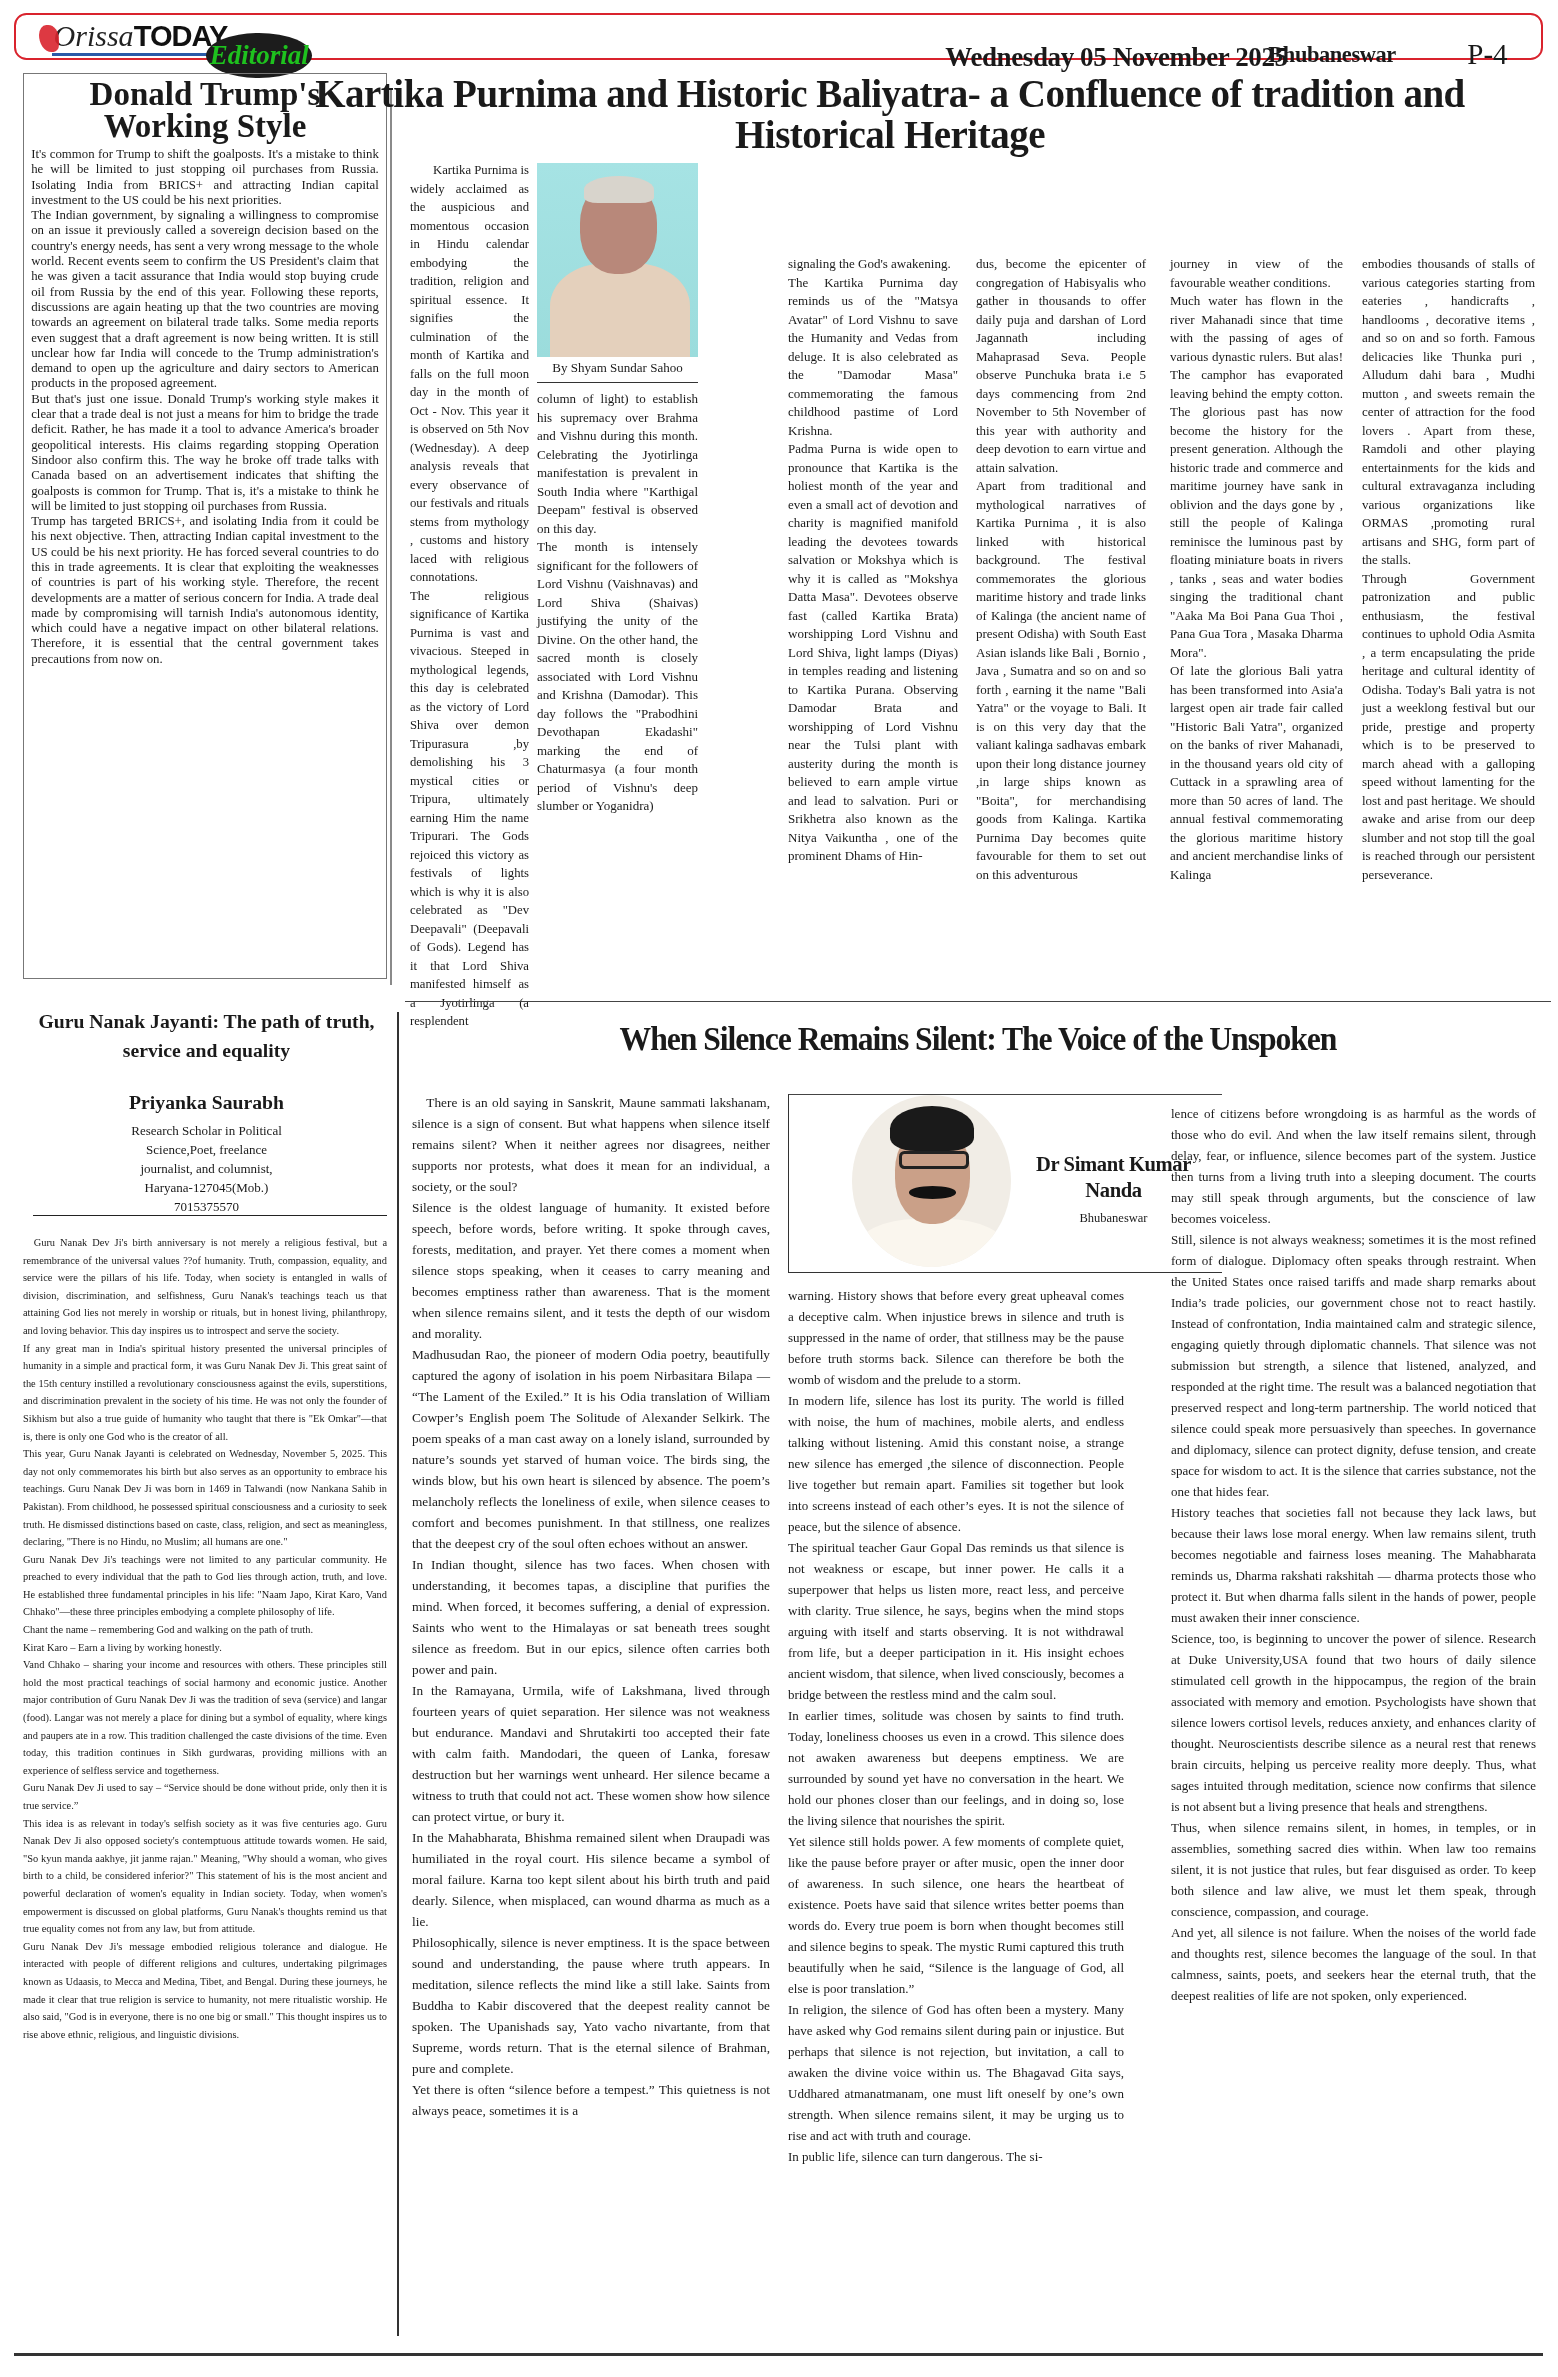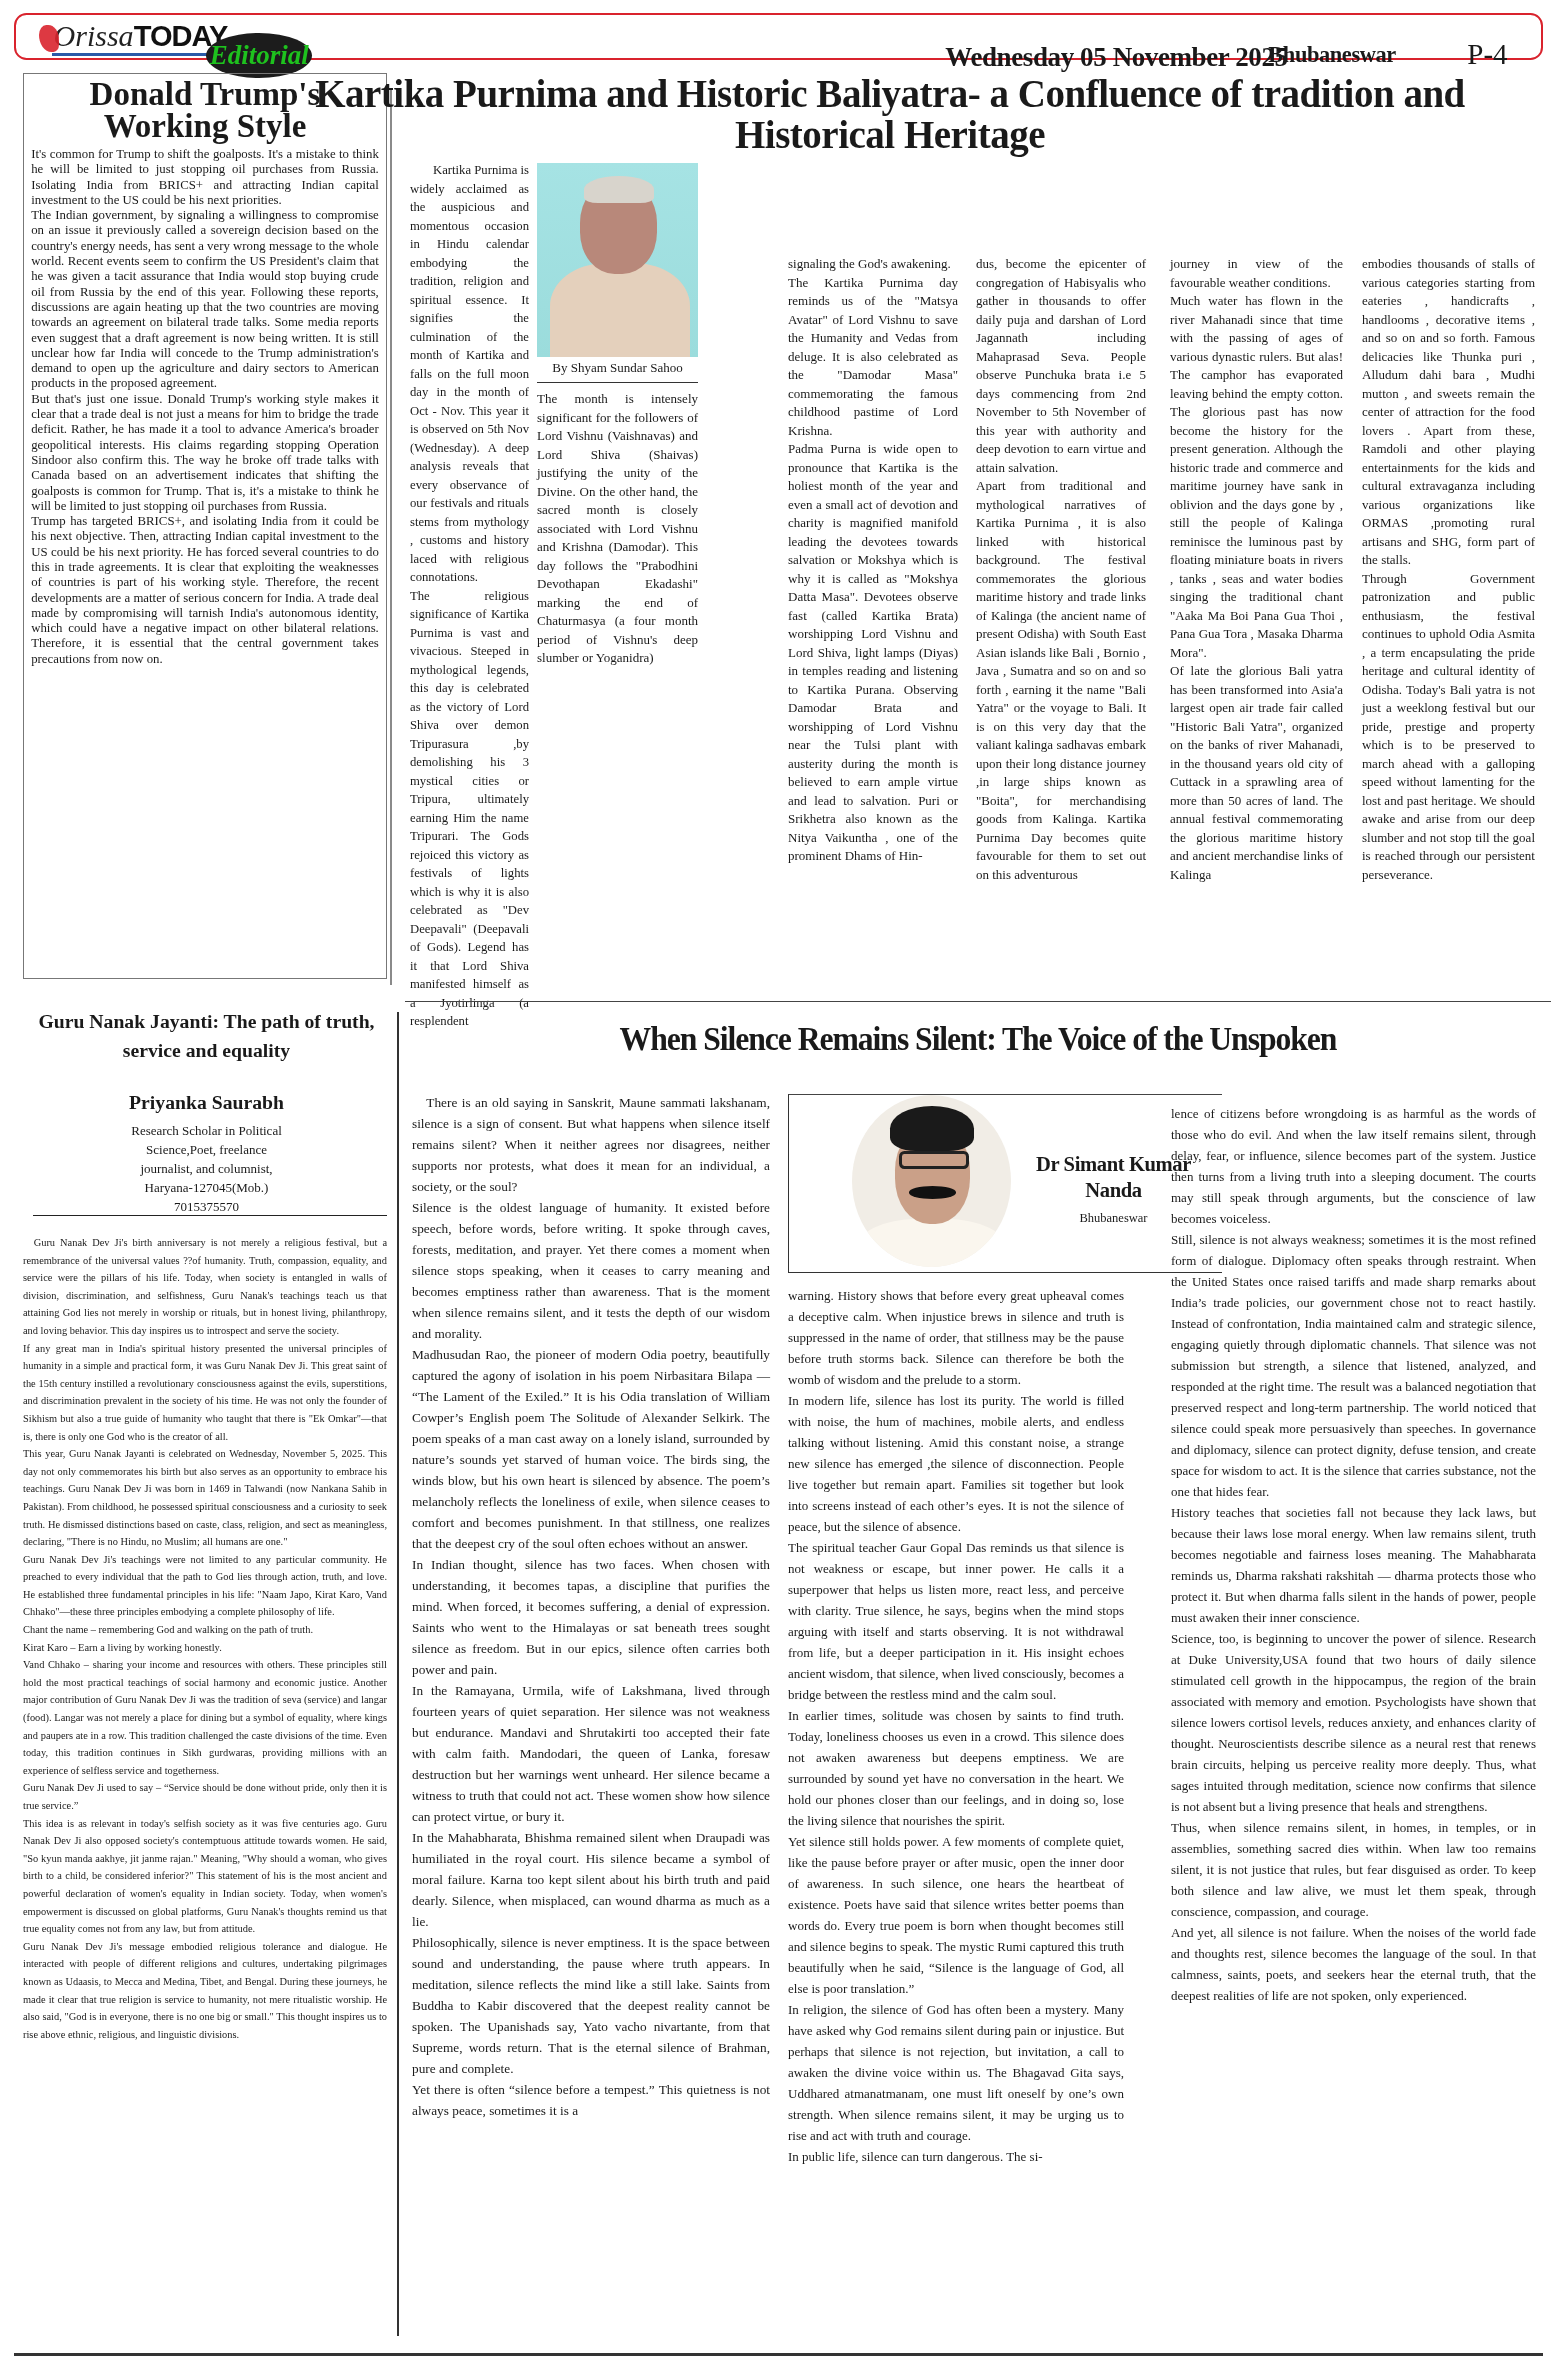--- a/index.html
+++ b/index.html
@@ -110,20 +110,21 @@
 
 <div class="photo1">
   <div class="body"></div>
   <div class="head"></div>
   <div class="hair"></div>
 </div>
 <div class="caption1">By Shyam Sundar Sahoo</div>
 <div class="caprule"></div>
 
 <div class="kcol" style="left:537px; top:390px; width:161px;">
+  <p>column of light) to establish his supremacy over Brahma and Vishnu during this month. Celebrating the Jyotirlinga manifestation is prevalent in South India where "Karthigal Deepam" festival is observed on this day.</p>
   <p>The month is intensely significant for the followers of Lord Vishnu (Vaishnavas) and Lord Shiva (Shaivas) justifying the unity of the Divine. On the other hand, the sacred month is closely associated with Lord Vishnu and Krishna (Damodar). This day follows the "Prabodhini Devothapan Ekadashi" marking the end of Chaturmasya (a four month period of Vishnu's deep slumber or Yoganidra)</p>
 </div>
 
 <div class="kcol" style="left:788px; top:255px; width:170px; height:716px;">
   <p>signaling the God's awakening.</p>
   <p>The Kartika Purnima day reminds us of the "Matsya Avatar" of Lord Vishnu to save the Humanity and Vedas from deluge. It is also celebrated as the "Damodar Masa" commemorating the famous childhood pastime of Lord Krishna.</p>
   <p>Padma Purna is wide open to pronounce that Kartika is the holiest month of the year and even a small act of devotion and charity is magnified manifold leading the devotees towards salvation or Mokshya which is why it is called as "Mokshya Datta Masa". Devotees observe fast (called Kartika Brata) worshipping Lord Vishnu and Lord Shiva, light lamps (Diyas) in temples reading and listening to Kartika Purana. Observing Damodar Brata and worshipping of Lord Vishnu near the Tulsi plant with austerity during the month is believed to earn ample virtue and lead to salvation. Puri or Srikhetra also known as the Nitya Vaikuntha , one of the prominent Dhams of Hin-</p>
 </div>
 <div class="kcol" style="left:976px; top:255px; width:170px;">
   <p>dus, become the epicenter of congregation of Habisyalis who gather in thousands to offer daily puja and darshan of Lord Jagannath including Mahaprasad Seva. People observe Punchuka brata i.e 5 days commencing from 2nd November to 5th November of this year with authority and deep devotion to earn virtue and attain salvation.</p>

